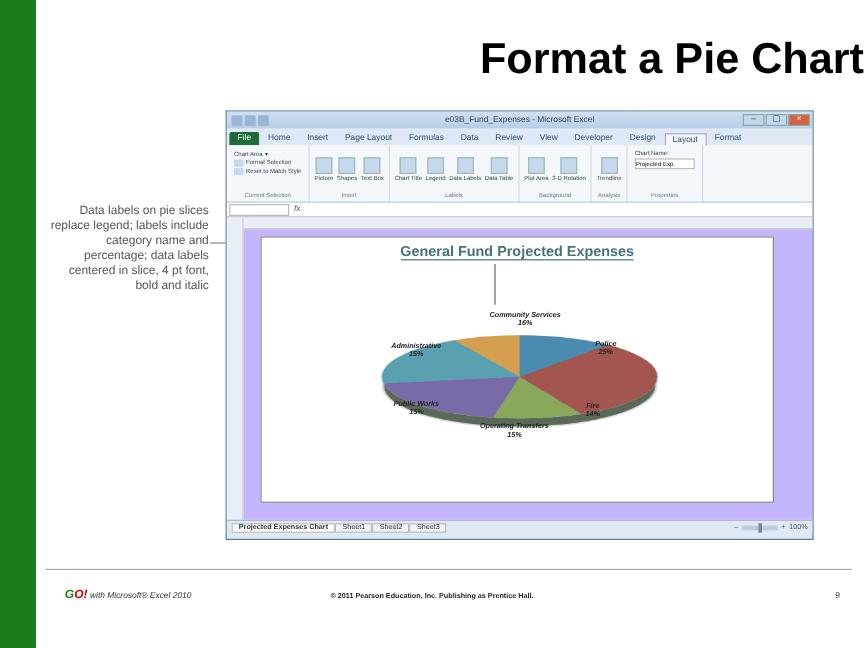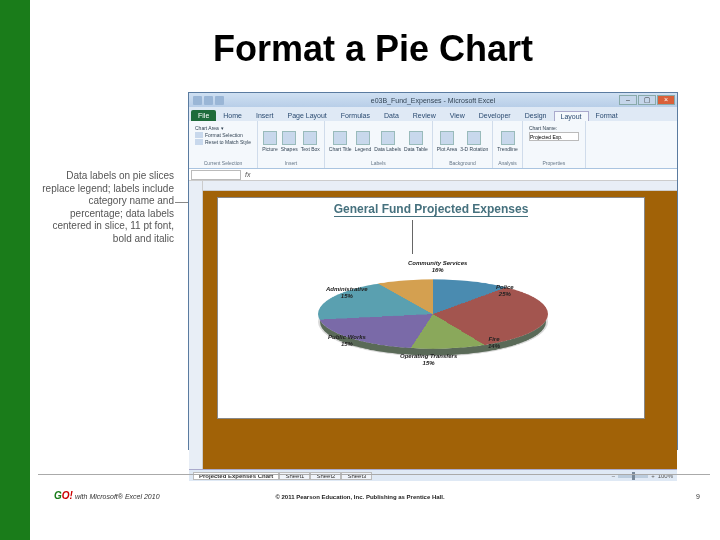--- a/index.html
+++ b/index.html
@@ -1,18 +1,18 @@
 <!DOCTYPE html>
 <html><head>
 <meta charset="utf-8">
 <style>
   * { box-sizing: border-box; margin: 0; padding: 0; }
   body { width: 720px; height: 540px; font-family: Arial, sans-serif; position: relative; background: #fff; overflow: hidden; }
   .green-bar { position: absolute; left: 0; top: 0; width: 30px; height: 540px; background: #1a7c1a; }
-  .title { position: absolute; top: 28px; left: 0; right: 0; text-align: center; font-size: 36px; font-weight: bold; color: #000; padding-left: 26px; }
+  .title { position: absolute; top: 28px; left: 0; right: 0; text-align: right; font-size: 36px; font-weight: bold; color: #000; padding-left: 26px; }
   .hr { position: absolute; top: 474px; left: 38px; right: 10px; height: 1px; background: #aaa; }
   .footer-left { position: absolute; bottom: 40px; left: 75px; font-size: 7px; font-style: italic; color: #333; }
   .footer-center { position: absolute; bottom: 40px; left: 0; right: 0; text-align: center; font-size: 6px; font-weight: bold; color: #222; }
   .footer-right { position: absolute; bottom: 40px; right: 20px; font-size: 7px; color: #333; }
   .go-logo { position: absolute; bottom: 39px; left: 42px; font-size: 10px; font-weight: bold; font-style: italic; color: #1a7c1a; margin-left: 12px; }
   .go-logo span.r { color: #c00; }
   .go-logo span.ex { color: #c00; }
 
   .annotation { position: absolute; left: 42px; top: 170px; width: 132px; font-size: 10px; color: #555; line-height: 1.25; text-align: right; }
   .ann-line { position: absolute; left: 175px; top: 202px; width: 140px; height: 1px; background: #888; }
@@ -39,21 +39,21 @@
   .rbtn .ric { width: 14px; height: 14px; background: #c8d8ec; border: 1px solid #9bb; }
   .rbtn .rlb { font-size: 5px; color: #345; text-align: center; white-space: nowrap; }
   .sgroup { display: flex; flex-direction: column; gap: 1px; padding: 2px; }
   .sitem { font-size: 5px; color: #345; display: flex; align-items: center; gap: 2px; }
   .sitem .sic { width: 8px; height: 6px; background: #c8d8ec; }
 
   .formula-bar { height: 12px; background: #fff; border-bottom: 1px solid #ccc; display: flex; align-items: center; }
   .namebox { width: 50px; height: 10px; border: 1px solid #bbb; margin-left: 2px; font-size: 6px; padding-left: 2px; line-height: 10px; }
   .fx { margin: 0 4px; font-size: 7px; font-style: italic; color: #555; }
 
-  .sheet { height: 288px; background: #a16207; position: relative; display: flex; }
+  .sheet { height: 252px; background: #c4b5fd; position: relative; display: flex; }
   .rowhdrs { width: 14px; background: #e8eef6; border-right: 1px solid #ccc; }
   .colhdrs { position: absolute; left: 14px; top: 0; right: 0; height: 10px; background: #e8eef6; border-bottom: 1px solid #ccc; }
   .chart-area { position: absolute; left: 28px; top: 16px; width: 428px; height: 222px; border: 1px solid #888; background: #fff; }
   .chart-title { text-align: center; font-size: 12px; color: #46717e; font-weight: 600; padding: 4px 0 0 0; }
   .chart-title .u { border-bottom: 1px solid #46717e; }
   .callout-line { position: absolute; left: 194px; top: 22px; width: 1px; height: 34px; background: #666; }
   .pie-wrap { position: absolute; left: 60px; top: 42px; width: 310px; height: 170px; }
   .pie { position: absolute; left: 40px; top: 12px; width: 230px; height: 124px; border-radius: 50%; background: conic-gradient(#4a8bb0 0deg 57deg, #a3554f 57deg 137deg, #8aa85b 137deg 200deg, #7a6aa8 200deg 265deg, #5aa0b0 265deg 315deg, #d4a050 315deg 360deg); transform: rotateX(56deg); box-shadow: 0 14px 0 -2px #5a6a58, 0 14px 0 0 rgba(0,0,0,0.15); }
   .dl { position: absolute; font-size: 6px; font-weight: bold; font-style: italic; color: #222; text-align: center; line-height: 1.1; }
   .dl1 { left: 130px; top: 20px; } 
@@ -69,21 +69,21 @@
   .zoom { font-size: 6px; color: #555; display: flex; align-items: center; gap: 3px; }
   .zoom .zb { width: 30px; height: 4px; background: #bcd; position: relative; }
   .zoom .zb::after { content: ""; position: absolute; left: 14px; top: -2px; width: 3px; height: 8px; background: #789; }
 </style>
 </head>
 <body>
 
 <div class="green-bar"></div>
 <div class="title">Format a Pie Chart</div>
 
-<div class="annotation">Data labels on pie slices replace legend; labels include category name and percentage; data labels centered in slice, 11 pt font, bold and italic</div>
+<div class="annotation">Data labels on pie slices replace legend; labels include category name and percentage; data labels centered in slice, 4 pt font, bold and italic</div>
 <div class="ann-line"></div>
 
 <div class="excel-window">
   <div class="chart-tools">Chart Tools</div>
   <div class="titlebar">
     <div class="qat">
       <div class="qi"></div>
       <div class="qi"></div>
       <div class="qi"></div>
     </div>

